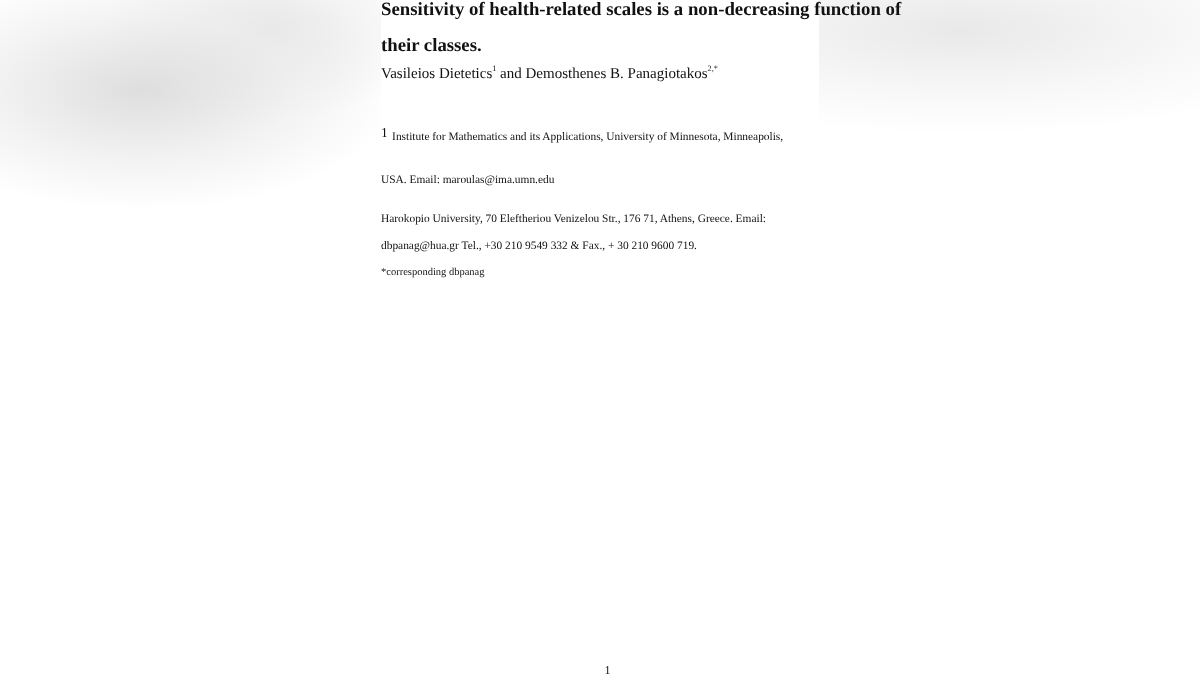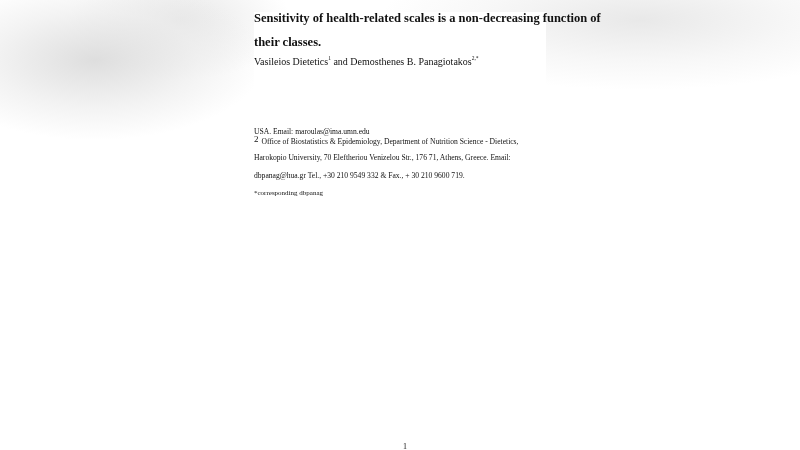--- a/index.html
+++ b/index.html
@@ -10,21 +10,21 @@
       color: #111;
     }
     .bg-blur {
       position: absolute; inset: 0; pointer-events: none;
       background:
         radial-gradient(ellipse 170px 80px at 95px 60px, rgba(220,220,220,0.95), rgba(235,235,235,0.6) 60%, rgba(255,255,255,0) 100%),
         radial-gradient(ellipse 260px 70px at 640px 20px, rgba(230,230,230,0.9), rgba(240,240,240,0.5) 60%, rgba(255,255,255,0) 100%),
         radial-gradient(ellipse 110px 60px at 180px 20px, rgba(225,225,225,0.8), rgba(255,255,255,0) 100%);
     }
     .page {
-      position: absolute; left: 254px; top: 12px; width: 292px; height: 388px;
+      position: absolute; left: 254px; top: 0; width: 292px; height: 388px;
       background: #ffffff;
       text-decoration: underline;
     }
     .title {
       position: absolute; left: 0; top: -6px; width: 300px;
       font-weight: bold; font-size: 12.5px; line-height: 24px;
       white-space: nowrap;
     }
     .title .line { display: block; }
     .authors {
@@ -48,25 +48,25 @@
 <div class="page">
   <div class="title">
     <span class="line">Sensitivity of health-related scales is a non-decreasing function of</span>
     <span class="line">their classes.</span>
   </div>
 
   <div class="authors">
     <span>Vasileios Dietetics</span><sup>1</sup><span style="white-space:pre"> and </span><span>Demosthenes B. Panagiotakos</span><sup>2,*</sup>
   </div>
 
+  <div class="aff" style="top:83px;">
+    <span class="num">1</span>
+    <span>Institute for Mathematics and its Applications, University of Minnesota, Minneapolis,</span>
+  </div>
   <div class="aff" style="top:103px;margin-top:12px;">USA. Email: maroulas@ima.umn.edu</div>
 
-  <div class="aff" style="top:122px;">
-    <span class="num">2</span>
-    <span>Office of Biostatistics &amp; Epidemiology, Department of Nutrition Science - Dietetics,</span>
-  </div>
   <div class="aff" style="top:141px;">Harokopio University, 70 Eleftheriou Venizelou Str., 176 71, Athens, Greece. Email:</div>
   <div class="aff" style="top:159px;text-align:right;">dbpanag@hua.gr Tel., +30 210 9549 332 &amp; Fax., + 30 210 9600 719.</div>
 
   <div class="corr">*corresponding dbpanag</div>
 </div>
 
 <div class="pagenum">1</div>
 
 </body></html>

